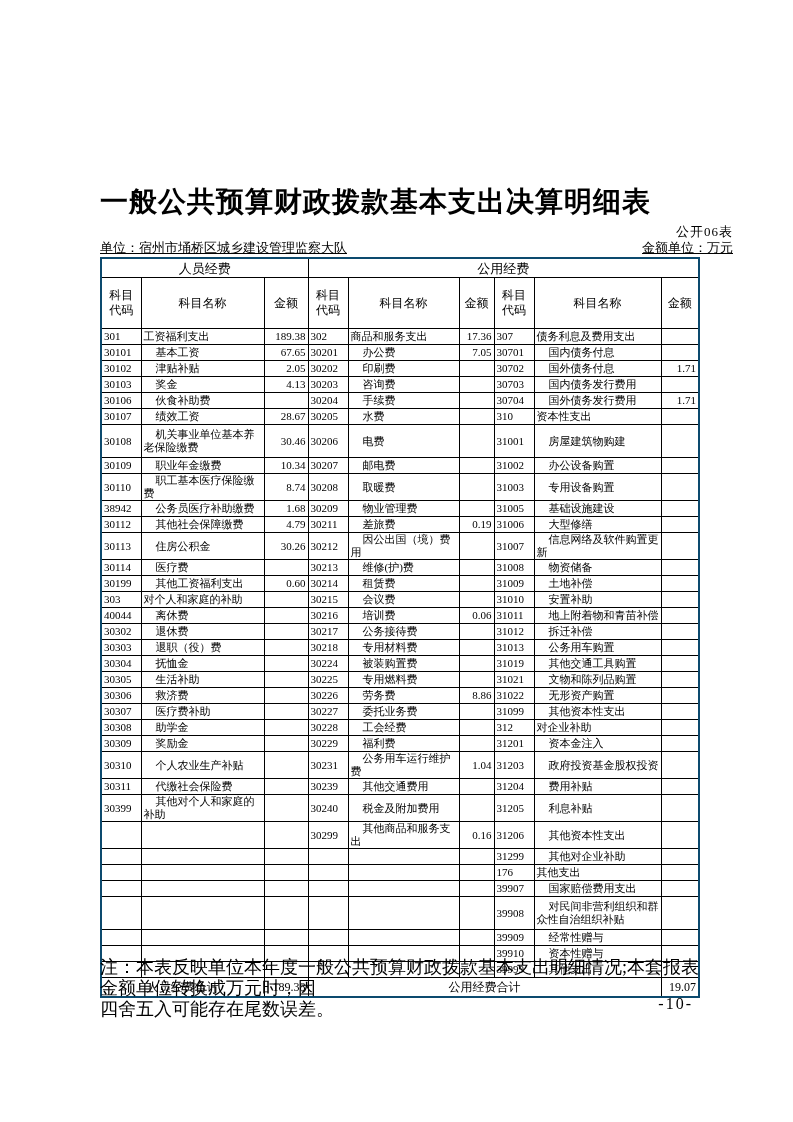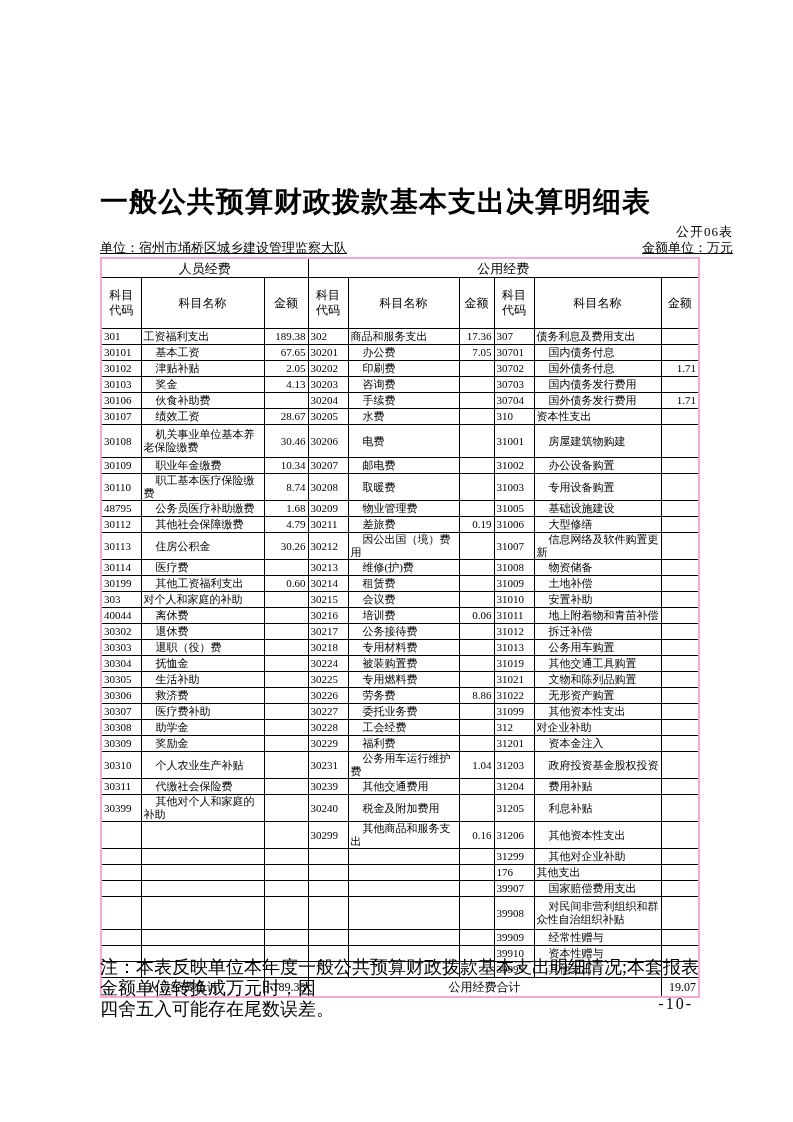--- a/index.html
+++ b/index.html
@@ -13,21 +13,21 @@
     position:absolute;top:183px;width:100%;text-align:left;
     font-size:28px;font-weight:bold;letter-spacing:1px;
   }
   .form-no{position:absolute;top:223px;width:100%;text-align:right;font-size:13px;letter-spacing:1px;}
   .unit-row{position:absolute;top:239px;width:100%;display:flex;justify-content:space-between;font-size:13px;text-decoration:underline;}
   table.main{
     position:absolute;top:257px;left:0;width:598px;
     border-collapse:collapse;table-layout:fixed;
     font-size:11px;line-height:13px;
   }
-  table.main{border:2px solid #f9a8d4;}
+  table.main{border:2px solid #0c4a6e;}
   table.main th,table.main td{
     border:1px solid #000;padding:0 2px;overflow:hidden;
     font-weight:normal;vertical-align:middle;
   }
   thead tr.group th{height:18px;font-size:13px;text-align:center;}
   thead tr.cols th{height:50px;font-size:12px;text-align:center;line-height:15px;}
   tbody td{height:15px;}
   tbody tr.tall td{height:32px;}
   td.code{text-align:left;}
   td.name{text-align:left;}
@@ -176,21 +176,21 @@
           <td class="name indent">职工基本医疗保险缴费</td>
           <td class="amt">8.74</td>
           <td class="code">30208</td>
           <td class="name indent">取暖费</td>
           <td class="amt"></td>
           <td class="code">31003</td>
           <td class="name indent">专用设备购置</td>
           <td class="amt"></td>
         </tr>
         <tr>
-          <td class="code">48795</td>
+          <td class="code">38942</td>
           <td class="name indent">公务员医疗补助缴费</td>
           <td class="amt">1.68</td>
           <td class="code">30209</td>
           <td class="name indent">物业管理费</td>
           <td class="amt"></td>
           <td class="code">31005</td>
           <td class="name indent">基础设施建设</td>
           <td class="amt"></td>
         </tr>
         <tr>

